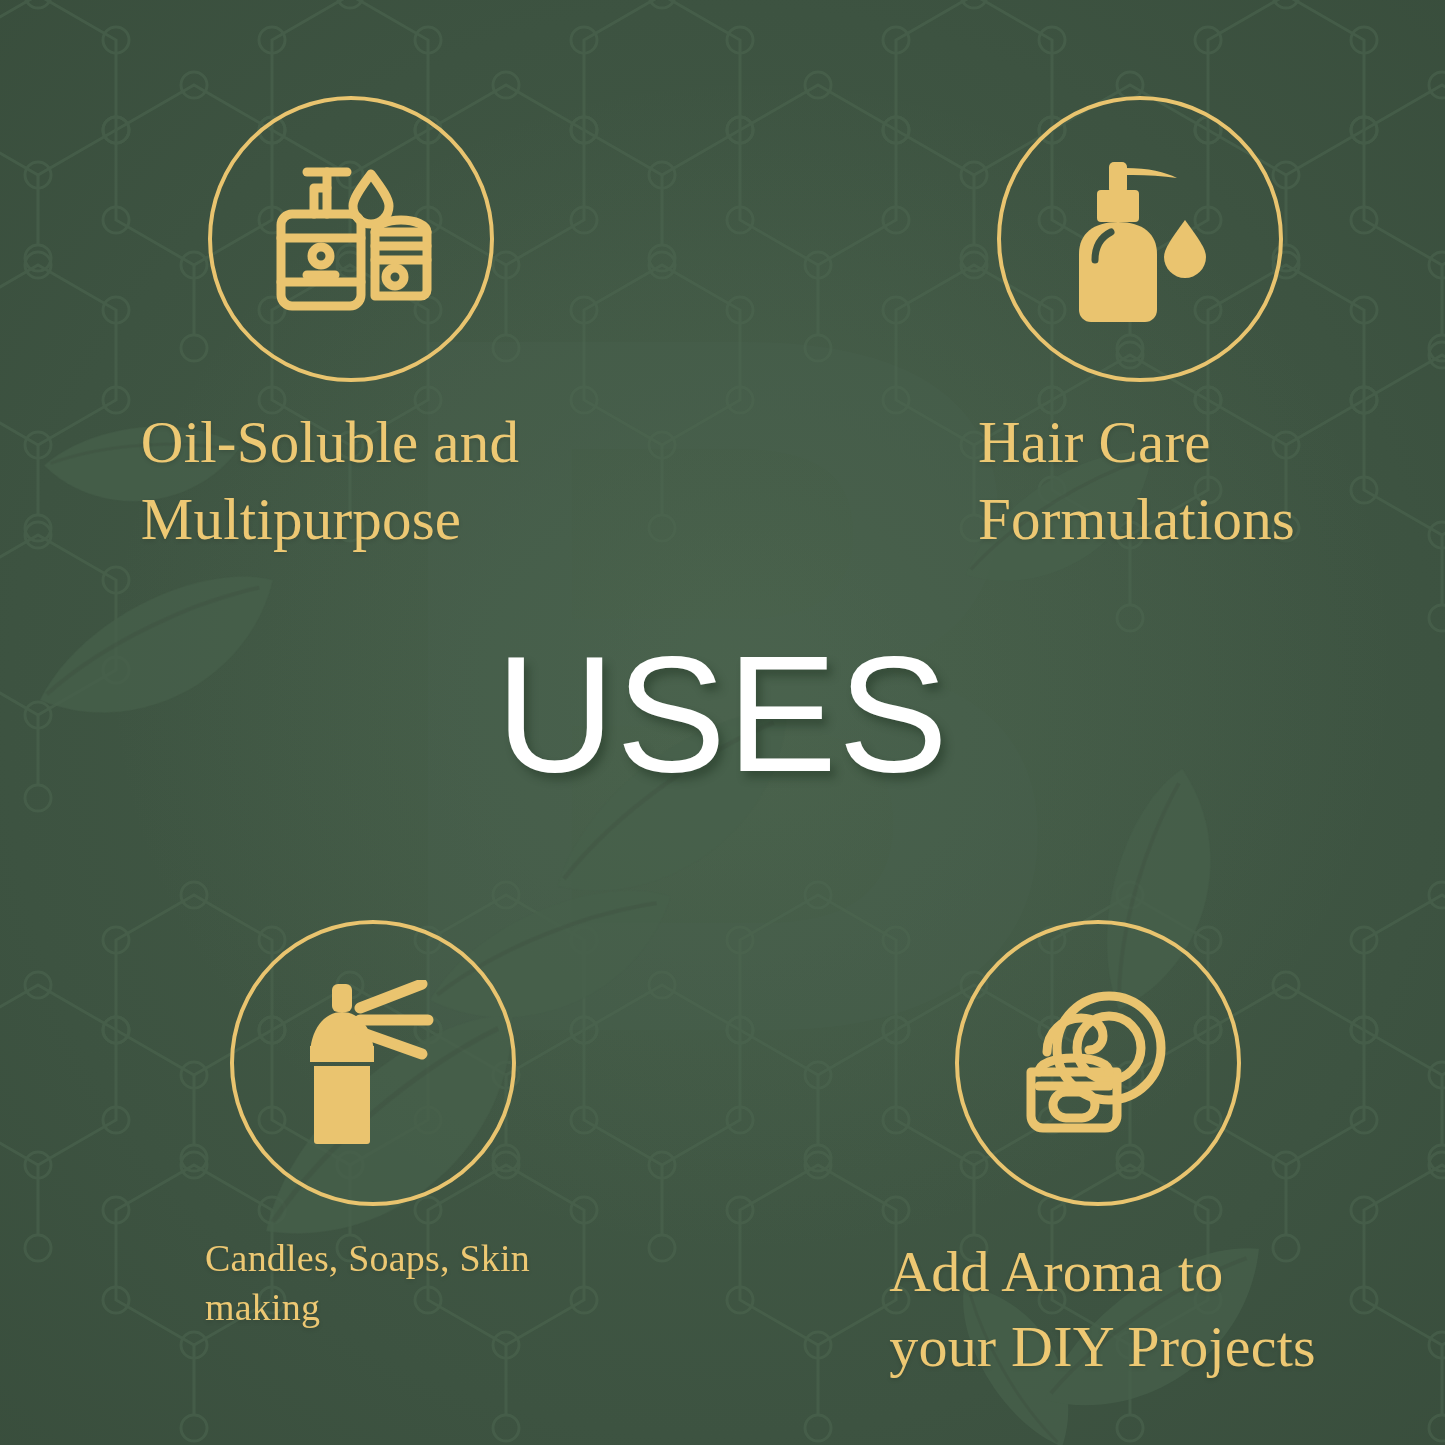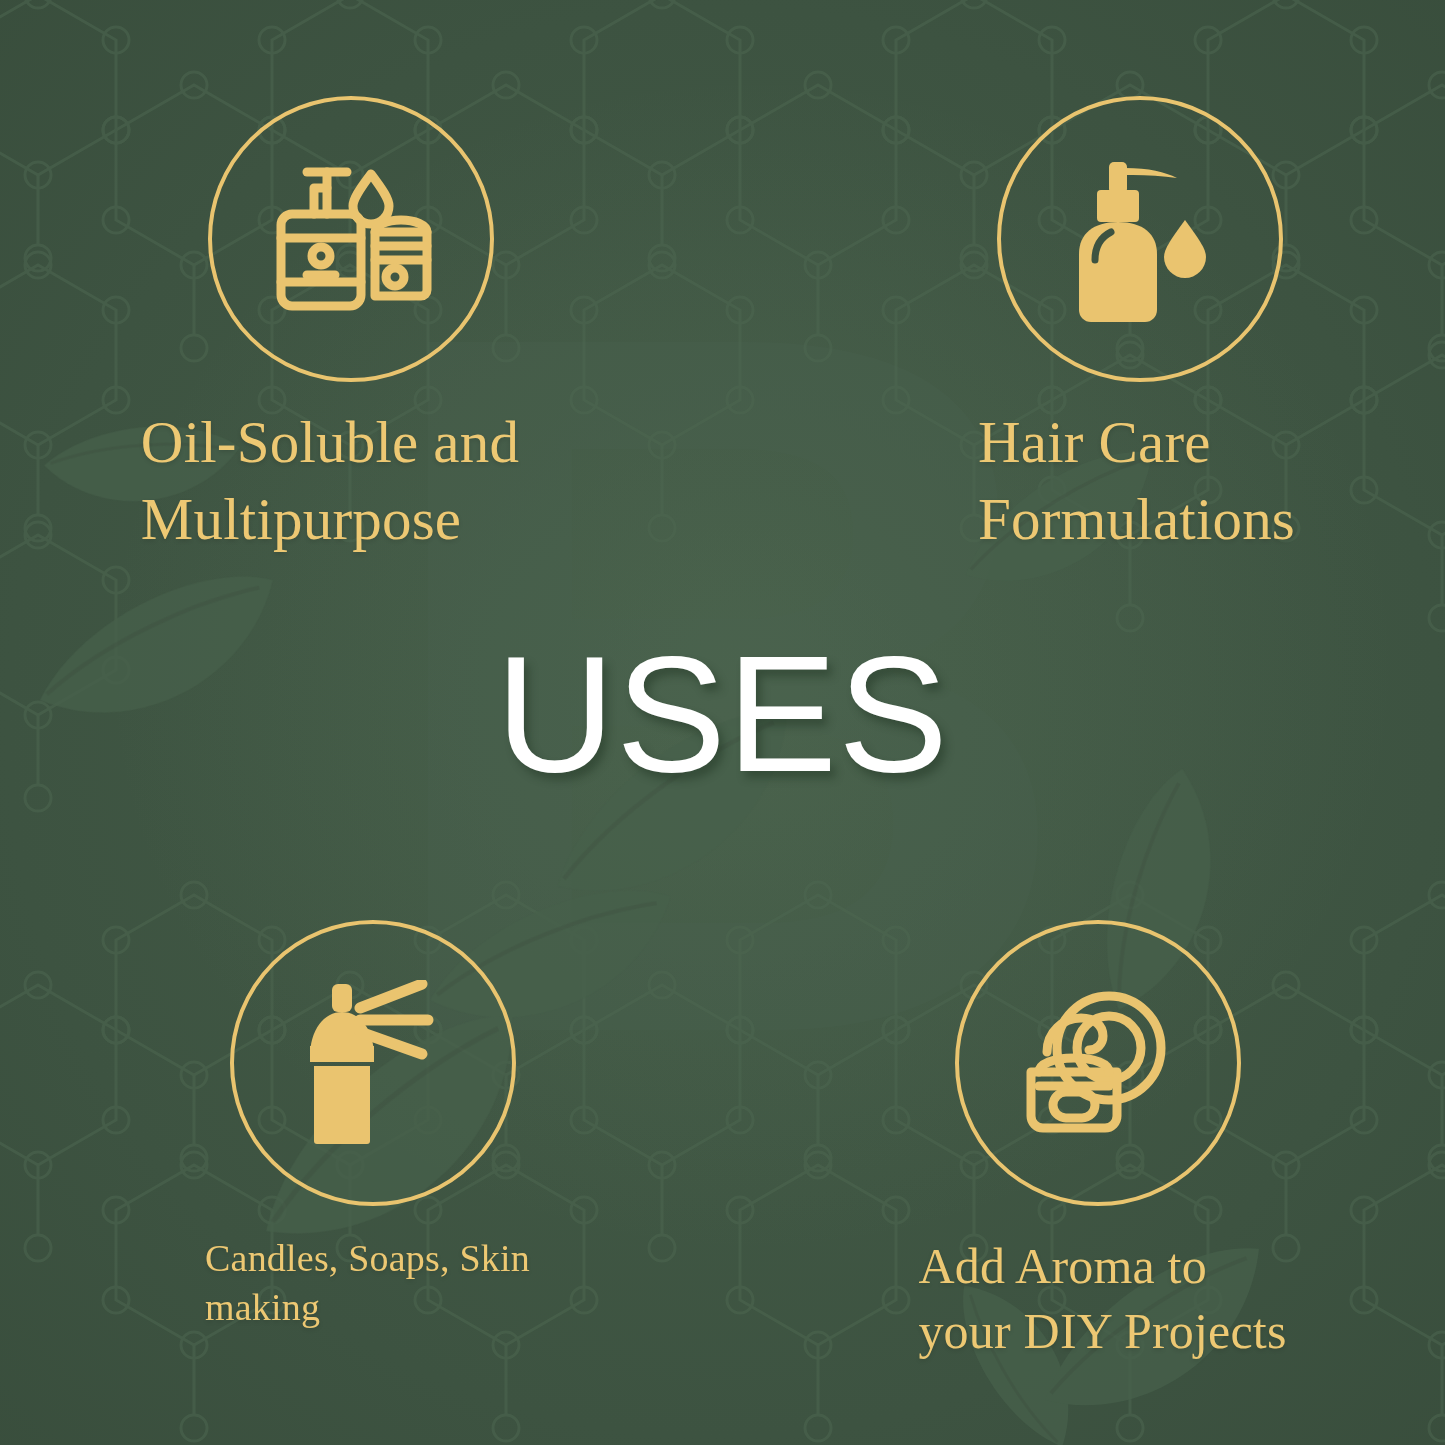--- a/index.html
+++ b/index.html
@@ -71,21 +71,21 @@
   #cell-tr { left:809px; top:96px;  width:655px; }
   #cell-bl { left:10px;  top:920px; width:715px; }
   #cell-br { left:760px; top:920px; width:685px; }
 
   #cell-tl .badge { margin-left:42px; }
   #cell-tr .badge { margin-left:6px; }
   #cell-bl .badge { margin-left:10px; }
   #cell-br .badge { margin-left:-10px; }
 
   #cell-bl .caption { margin-top:28px; font-size:38px; }
-  #cell-br .caption { margin-top:28px; font-size:50px; }
+  #cell-br .caption { margin-top:28px; font-size:58px; }
 
   
   #center-title {
     position:absolute;
     left:0; right:0;
     top:632px;
     text-align:center;
     color:#ffffff;
     font-family:"Liberation Sans", sans-serif;
     font-size:165px;

